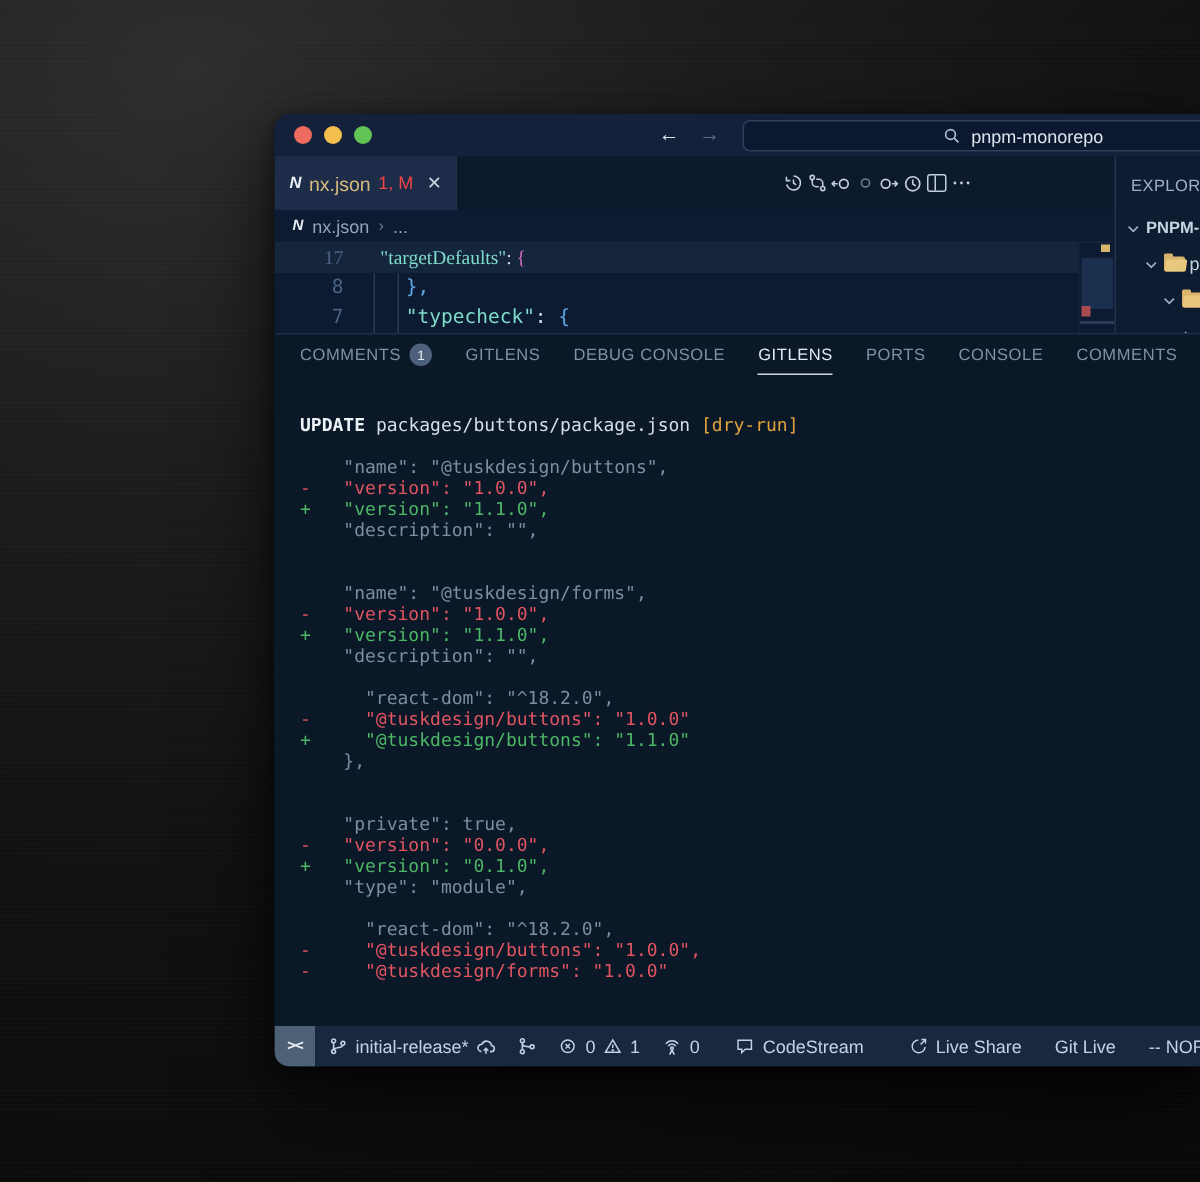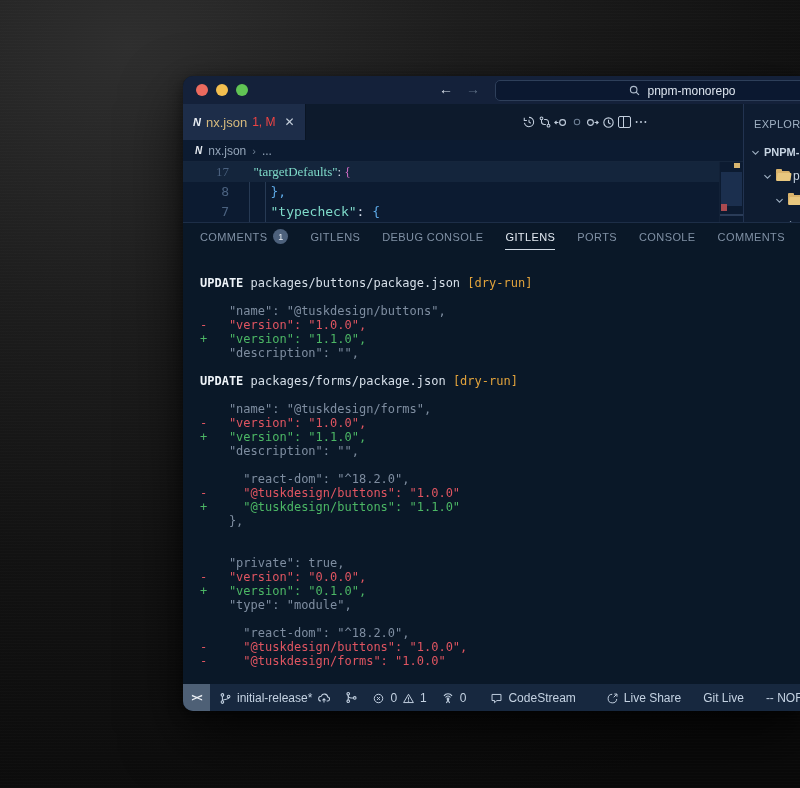--- a/index.html
+++ b/index.html
@@ -84,21 +84,21 @@
     display:flex;align-items:center;justify-content:center;}
   
   .terminal{position:absolute;left:0;top:174px;right:0;height:434px;background:#0a1828;
     font-family:"DejaVu Sans Mono",monospace;font-size:12px;overflow:hidden;padding:26px 0 0 17px;box-sizing:border-box;}
   .tline{height:14px;line-height:14px;white-space:pre;}
   .tl-b{color:#eef3f8;font-weight:bold}.tl-w{color:#d6dfe9}.tl-y{color:#e2a33c}
   .tl-d{color:#7e8da0}.tl-r{color:#e05561}.tl-g{color:#4cb765}
   
   .statusbar{position:absolute;left:0;top:608px;right:0;height:27px;background:#17283f;
     display:flex;align-items:center;color:#c4d2e2;font-size:12px;}
-  .sitem{display:flex;align-items:flex-end;gap:5px;white-space:nowrap;}
+  .sitem{display:flex;align-items:flex-start;gap:5px;white-space:nowrap;}
   .remote{width:27px;height:27px;background:#4e6076;color:#eef2f7;display:flex;align-items:center;justify-content:center;
     font-family:"DejaVu Sans Mono",monospace;font-weight:bold;font-size:10px;letter-spacing:-1px;flex:none;}
   .sb-ic{display:flex;align-items:center;color:#c4d2e2;}
   svg.ic{display:block;}
 </style>
 </head>
 <body>
 
 <div class="window">
 
@@ -271,21 +271,20 @@
 
   <div class="terminal">
     <div id="terminal-lines">
         <div class="tline"><span class="tl-b">UPDATE</span><span class="tl-w"> packages/buttons/package.json </span><span class="tl-y">[dry-run]</span></div>
         <div class="tline">&nbsp;</div>
         <div class="tline"><span class="tl-d">    "name": "@tuskdesign/buttons",</span></div>
         <div class="tline"><span class="tl-r">-   "version": "1.0.0",</span></div>
         <div class="tline"><span class="tl-g">+   "version": "1.1.0",</span></div>
         <div class="tline"><span class="tl-d">    "description": "",</span></div>
         <div class="tline">&nbsp;</div>
-        <div class="tline"><span class="tl-b">UPDATE</span><span class="tl-w"> packages/forms/package.json </span><span class="tl-y">[dry-run]</span></div>
         <div class="tline">&nbsp;</div>
         <div class="tline"><span class="tl-d">    "name": "@tuskdesign/forms",</span></div>
         <div class="tline"><span class="tl-r">-   "version": "1.0.0",</span></div>
         <div class="tline"><span class="tl-g">+   "version": "1.1.0",</span></div>
         <div class="tline"><span class="tl-d">    "description": "",</span></div>
         <div class="tline">&nbsp;</div>
         <div class="tline"><span class="tl-d">      "react-dom": "^18.2.0",</span></div>
         <div class="tline"><span class="tl-r">-     "@tuskdesign/buttons": "1.0.0"</span></div>
         <div class="tline"><span class="tl-g">+     "@tuskdesign/buttons": "1.1.0"</span></div>
         <div class="tline"><span class="tl-d">    },</span></div>

